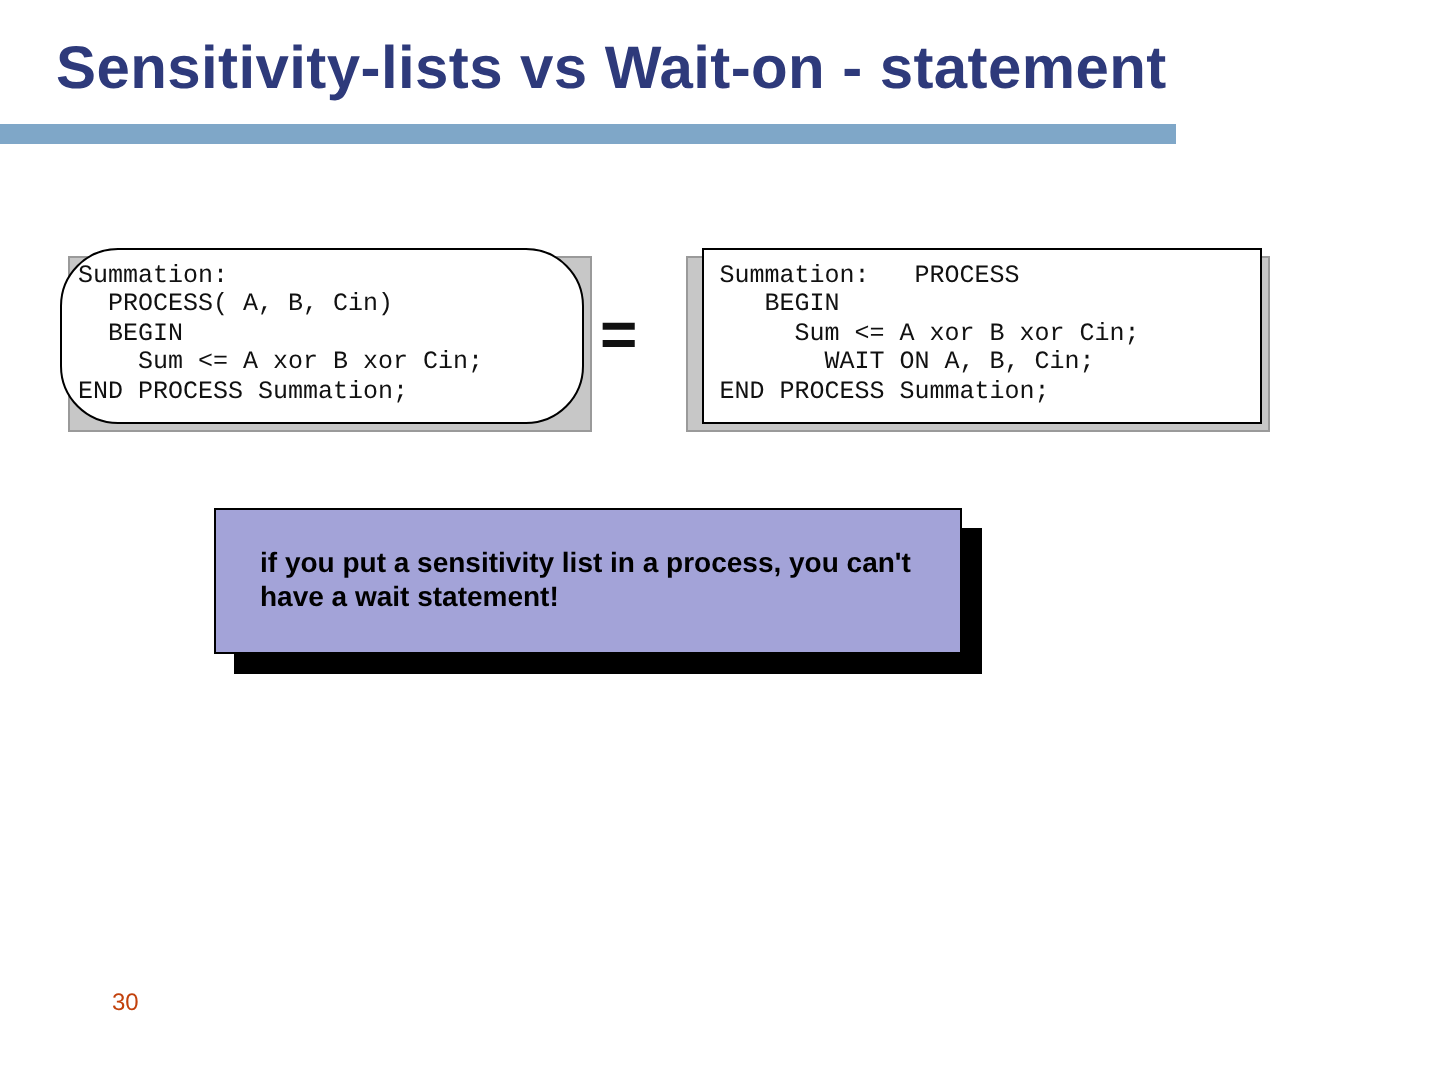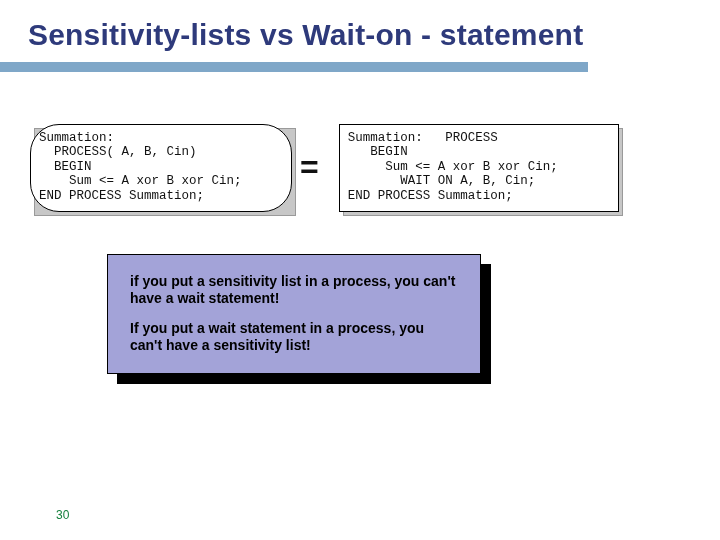--- a/index.html
+++ b/index.html
@@ -6,28 +6,28 @@
   html, body { width: 720px; height: 540px; background: #ffffff; font-family: Arial, Helvetica, sans-serif; overflow: hidden; }
   .slide { position: relative; width: 588px; height: 540px; padding: 18px 28px 16px 28px; }
   .title { font-size: 30px; font-weight: 700; color: #2e3a7b; letter-spacing: 0.2px; margin-bottom: 10px; white-space: nowrap; }
   .rule-wrap { position: relative; width: 100%; height: 20px; margin-top: 6px; }
   .rule { position: absolute; left: -28px; right: -28px; top: 0; height: 10px; background: #7fa7c8; }
   .codes { display: flex; align-items: center; justify-content: space-between; margin-top: 42px; padding: 0 2px; }
   .code-shadow-wrap { position: relative; }
   .code-shadow { position: absolute; top: 4px; left: 4px; width: 100%; height: 100%; background: #c7c7c7; border: 1px solid #9a9a9a; z-index: 0; }
   .code-box { position: relative; background: #ffffff; border: 1.5px solid #000; padding: 6px 10px 8px 8px; font-family: "Courier New", Courier, monospace; font-size: 12.5px; line-height: 1.15; color: #111; white-space: pre; z-index: 1; }
   .code-left { width: 262px; border-radius: 29px; }
-  .code-right { width: 280px; }
+  .code-right { width: 280px; margin-left: 12px; }
   .equals { font-size: 32px; font-weight: 700; color: #111; margin: 0 20px 0 8px; }
   .note-wrap { position: relative; width: 374px; margin: 42px auto 0 auto; }
   .note-shadow { position: absolute; top: 10px; left: 10px; width: 100%; height: 100%; background: #000; z-index: 0; }
   .note { position: relative; background: #a3a3d8; border: 1.5px solid #000; padding: 14px 22px 18px 22px; text-align: left; font-size: 14px; font-weight: 700; color: #000; line-height: 1.25; z-index: 1; }
   .note .para { margin: 4px 0 12px 0; }
   .note .para:last-child { margin-bottom: 0; }
-  .page-num { position: absolute; left: 56px; bottom: 18px; font-size: 12px; color: #15803d; }
+  .page-num { position: absolute; left: 56px; bottom: 32px; font-size: 12px; color: #c2410c; }
 </style>
 </head>
 <body>
 
 <div class="slide">
   <div class="title">Sensitivity-lists vs Wait-on - statement</div>
 
   <div class="rule-wrap">
     <div class="rule"></div>
   </div>
@@ -51,18 +51,17 @@
      Sum &lt;= A xor B xor Cin;
        WAIT ON A, B, Cin;
 END PROCESS Summation;</div>
     </div>
   </div>
 
   <div class="note-wrap">
     <div class="note-shadow"></div>
     <div class="note">
       <div class="para">if you put a sensitivity list in a process, you can't have a wait statement!</div>
-      <div class="para">If you put a wait statement in a process, you can't have a sensitivity list!</div>
     </div>
   </div>
 
   <div class="page-num">30</div>
 </div>
 
 </body></html>

